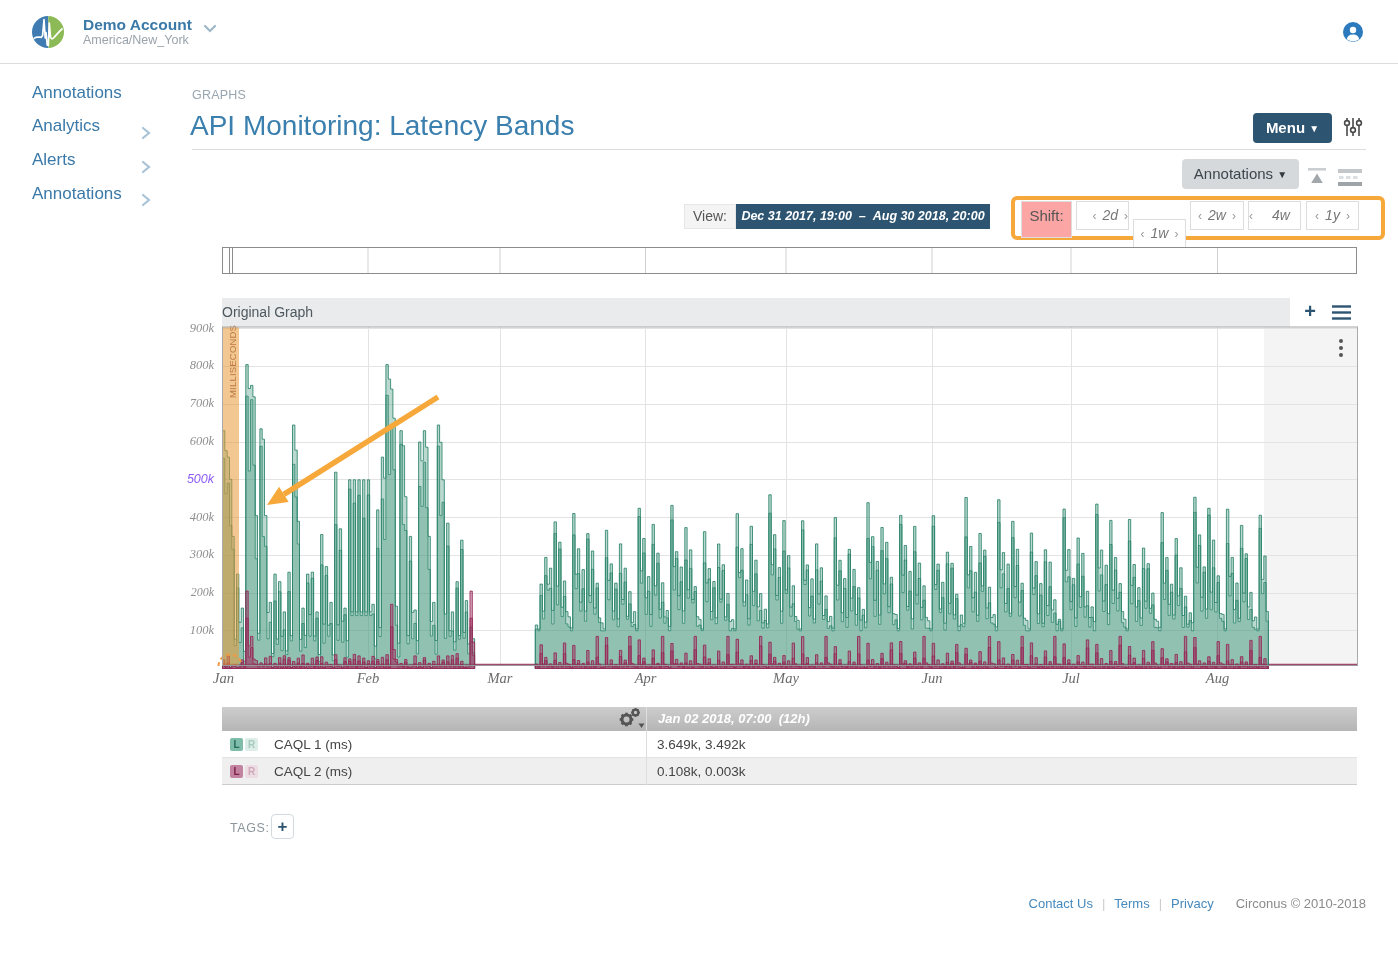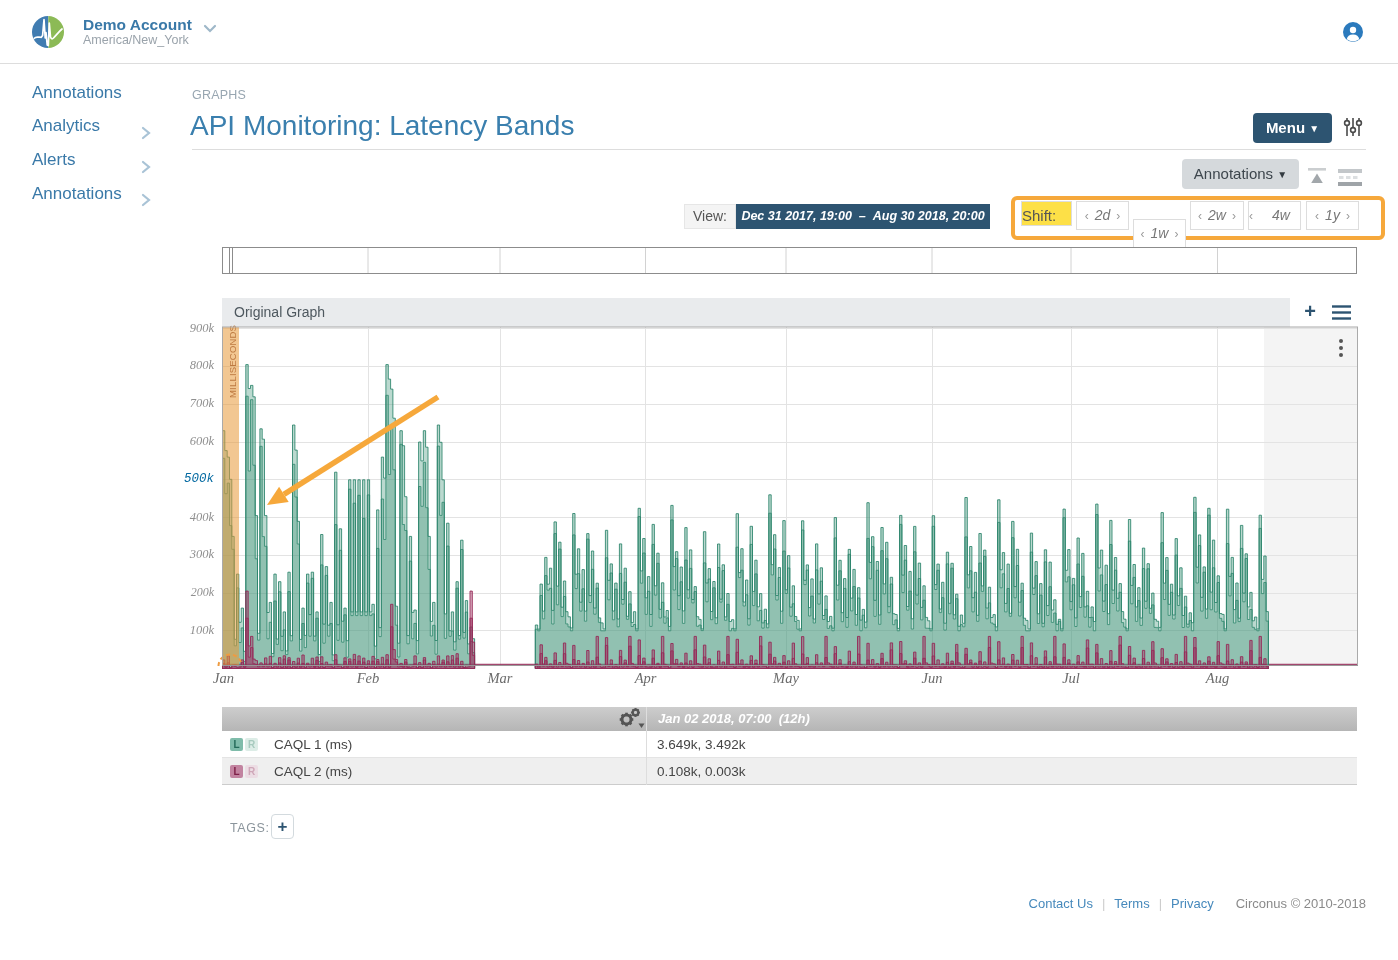--- a/index.html
+++ b/index.html
@@ -67,41 +67,41 @@
       <rect x="1" y="7" width="4.5" height="3"></rect>
       <rect x="8" y="7" width="4.5" height="3"></rect>
       <rect x="15" y="7" width="4.5" height="3"></rect>
     </g>
     <rect x="0" y="13" width="24" height="4" fill="#9fa4a8"></rect>
   </svg>
 
 <div class="abs" style="left:684px;top:204px;width:52px;height:25px;background:#f4f4f4;border:1px solid #e6e6e6;color:#555;font-size:14px;text-align:center;line-height:23px">View:</div>
 <div class="abs" style="left:736px;top:204px;width:254px;height:25px;background:#2d5471;color:#fff;font-size:12.5px;font-weight:700;font-style:italic;text-align:center;line-height:25px">Dec 31 2017, 19:00&nbsp; – &nbsp;Aug 30 2018, 20:00</div>
 <div class="abs" style="left:1011px;top:196px;width:374px;height:44px;border:4px solid #f6a83b;border-radius:6px;background:#fff"></div>
-<div class="abs" style="left:1021px;top:201px;width:51px;height:25px;background:#fde047;border:1px solid #ddd;color:#555;font-size:15px;line-height:27px">Shift:</div>
-<div class="abs" style="left:1076px;top:201px;width:53px;height:29px;border:1px solid #ddd;background:#fff;text-align:center;line-height:27px;font-size:14px"><span style="color:#999;font-size:12px">‹</span><span style="color:#777;font-style:italic;margin:0 6px">2d</span><span style="color:#999;font-size:12px">›</span></div>
+<div class="abs" style="left:1021px;top:201px;width:51px;height:37px;background:#fca5a5;border:1px solid #ddd;color:#555;font-size:15px;text-align:center;line-height:27px">Shift:</div>
+<div class="abs" style="left:1076px;top:201px;width:53px;height:29px;border:1px solid #ddd;background:#fff;text-align:right;line-height:27px;font-size:14px"><span style="color:#999;font-size:12px">‹</span><span style="color:#777;font-style:italic;margin:0 6px">2d</span><span style="color:#999;font-size:12px">›</span></div>
 <div class="abs" style="left:1133px;top:219px;width:53px;height:29px;border:1px solid #ddd;background:#fff;text-align:center;line-height:27px;font-size:14px"><span style="color:#999;font-size:12px">‹</span><span style="color:#777;font-style:italic;margin:0 6px">1w</span><span style="color:#999;font-size:12px">›</span></div>
 <div class="abs" style="left:1190px;top:201px;width:54px;height:29px;border:1px solid #ddd;background:#fff;text-align:center;line-height:27px;font-size:14px"><span style="color:#999;font-size:12px">‹</span><span style="color:#777;font-style:italic;margin:0 6px">2w</span><span style="color:#999;font-size:12px">›</span></div>
 <div class="abs" style="left:1248px;top:201px;width:53px;height:29px;border:1px solid #ddd;background:#fff;text-align:center;line-height:27px;font-size:14px"><span style="color:#999;font-size:12px">‹</span><span style="color:#777;font-style:italic;margin:0 19px">4w</span><span style="color:#999;font-size:12px">›</span></div>
 <div class="abs" style="left:1306px;top:201px;width:53px;height:29px;border:1px solid #ddd;background:#fff;text-align:center;line-height:27px;font-size:14px"><span style="color:#999;font-size:12px">‹</span><span style="color:#777;font-style:italic;margin:4px 6px">1y</span><span style="color:#999;font-size:12px">›</span></div>
 
 <svg width="1135" height="27" viewBox="0 0 1135 27" style="position:absolute;left:222px;top:247px">
 <line x1="146" y1="0" x2="146" y2="27" stroke="#d2d2d2"></line>
     <line x1="278" y1="0" x2="278" y2="27" stroke="#d2d2d2"></line>
     <line x1="423.5" y1="0" x2="423.5" y2="27" stroke="#d2d2d2"></line>
     <line x1="564" y1="0" x2="564" y2="27" stroke="#d2d2d2"></line>
     <line x1="710" y1="0" x2="710" y2="27" stroke="#d2d2d2"></line>
     <line x1="849" y1="0" x2="849" y2="27" stroke="#d2d2d2"></line>
     <line x1="995.5" y1="0" x2="995.5" y2="27" stroke="#d2d2d2"></line>
 <rect x="0.5" y="0.5" width="1134" height="26" fill="none" stroke="#8c8c8c"></rect>
 <line x1="7.5" y1="0" x2="7.5" y2="27" stroke="#8c8c8c"></line>
     <line x1="10.5" y1="0" x2="10.5" y2="27" stroke="#8c8c8c"></line>
 </svg>
 
-<div class="abs" style="left:222px;top:298px;width:1068px;height:29px;background:#e9ebed;color:#4e585f;font-size:14px;line-height:29px"><span style="margin-left:12px">Original Graph</span></div>
+<div class="abs" style="left:222px;top:298px;width:1068px;height:29px;background:#e9ebed;color:#4e585f;font-size:14px;line-height:29px"><span style="margin-left:0">Original Graph</span></div>
 <div class="abs" style="left:1296px;top:298px;width:28px;height:29px;color:#2d5471;font-size:20px;font-weight:700;text-align:center;line-height:27px">+</div>
 <svg class="abs" style="left:1332px;top:305px" width="19" height="15" viewBox="0 0 19 15" stroke="#2d5471" stroke-width="2.4">
     <line x1="0" y1="1.5" x2="19" y2="1.5"></line>
     <line x1="0" y1="7.5" x2="19" y2="7.5"></line>
     <line x1="0" y1="13.5" x2="19" y2="13.5"></line>
   </svg>
 <svg width="1136" height="368" viewBox="0 0 1136 368" style="position:absolute;left:222px;top:327px;overflow:visible">
 <rect x="1042" y="0" width="94" height="339" fill="#f4f4f4"></rect>
 <g stroke="#e3e3e3" stroke-width="1" shape-rendering="crispEdges">
       <line x1="0" y1="303.8" x2="1136" y2="303.8"></line>
@@ -152,21 +152,21 @@
       <text x="564" y="356">May</text>
       <text x="710" y="356">Jun</text>
       <text x="849" y="356">Jul</text>
       <text x="995.5" y="356">Aug</text>
     </g>
 </svg>
 <div class="abs" style="right:1184px;top:623px;font-family:'Liberation Serif';font-style:italic;font-size:12.5px;color:#8f8f8f">100k</div>
 <div class="abs" style="right:1184px;top:585px;font-family:'Liberation Serif';font-style:italic;font-size:12px;color:#8f8f8f">200k</div>
 <div class="abs" style="right:1184px;top:547px;font-family:'Liberation Serif';font-style:italic;font-size:12.5px;color:#8f8f8f">300k</div>
 <div class="abs" style="right:1184px;top:510px;font-family:'Liberation Serif';font-style:italic;font-size:12.5px;color:#8f8f8f">400k</div>
-<div class="abs" style="right:1184px;top:472px;font-family:Liberation Mono, monospace;font-style:italic;font-size:12.5px;color:#0369a1">500k</div>
+<div class="abs" style="right:1184px;top:472px;font-family:Liberation Sans, sans-serif;font-style:italic;font-size:12.5px;color:#8b5cf6">500k</div>
 <div class="abs" style="right:1184px;top:434px;font-family:'Liberation Serif';font-style:italic;font-size:12.5px;color:#8f8f8f">600k</div>
 <div class="abs" style="right:1184px;top:396px;font-family:'Liberation Serif';font-style:italic;font-size:12.5px;color:#8f8f8f">700k</div>
 <div class="abs" style="right:1184px;top:358px;font-family:'Liberation Serif';font-style:italic;font-size:12.5px;color:#8f8f8f">800k</div>
 <div class="abs" style="right:1184px;top:321px;font-family:'Liberation Serif';font-style:italic;font-size:12.5px;color:#8f8f8f">900k</div>
 
 <div class="abs" style="left:222px;top:707px;width:1135px;height:24px;background:linear-gradient(#cdcdcd,#b5b5b5)"></div>
 <div class="abs" style="left:646px;top:707px;width:859px;height:24px;border-left:1px solid #dedede;color:#fff;font-size:13px;font-weight:700;font-style:italic;line-height:24px"><span style="margin-left:11px">Jan 02 2018, 07:00&nbsp; (12h)</span></div>
 <svg class="abs" style="left:618px;top:708px" width="30" height="22" viewBox="0 0 30 22">
     <circle cx="8.5" cy="11.5" r="4.6" fill="none" stroke="#555" stroke-width="2.8"></circle>
     <rect x="7.2" y="4.7" width="2.6" height="3.6" fill="#555" transform="rotate(0 8.5 11.5)"></rect>

